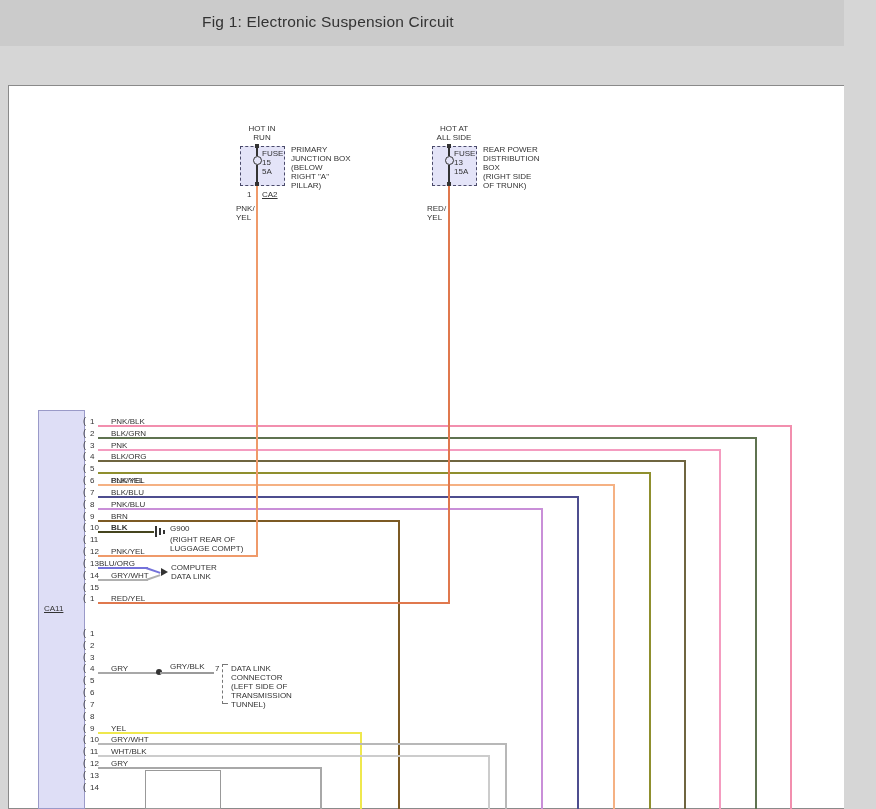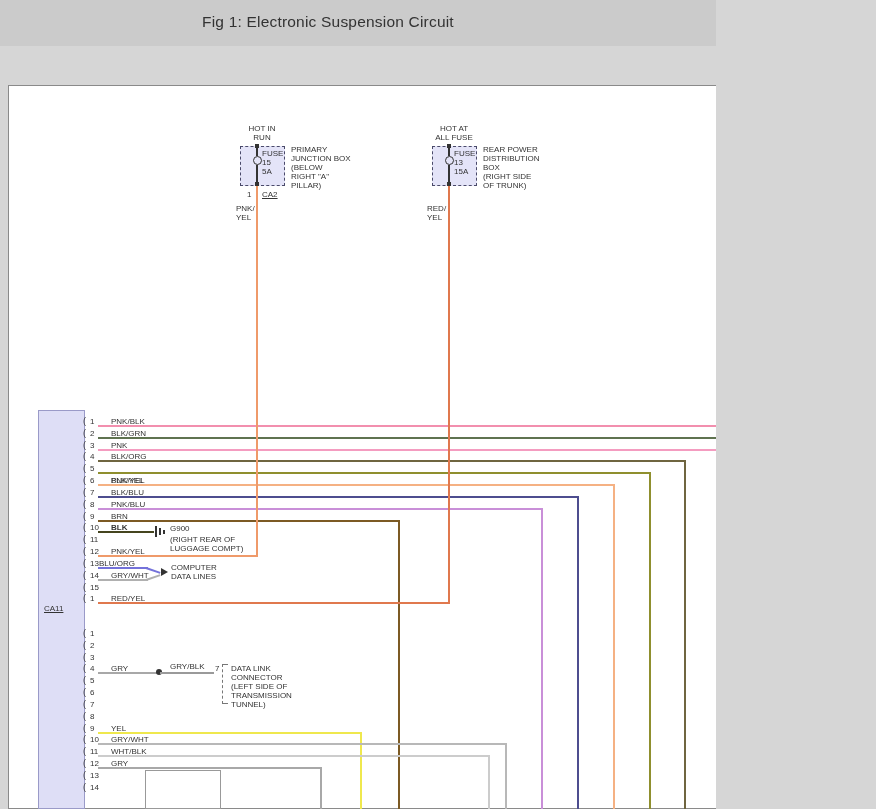--- a/index.html
+++ b/index.html
@@ -1,18 +1,18 @@
 <!DOCTYPE html>
 <html><head>
 <meta charset="utf-8">
 <style>
   * { margin:0; padding:0; box-sizing:border-box; }
   html,body { width:876px; height:809px; overflow:hidden; }
   body { font-family:"Liberation Sans","DejaVu Sans",sans-serif; background:#d6d6d6; }
-  #page { position:relative; width:716px; height:809px; overflow:hidden; }
+  #page { position:relative; width:844px; height:809px; overflow:hidden; }
   .abs { position:absolute; }
   #header { left:0; top:0; width:876px; height:46px; background:#cbcbcb; }
   #title  { left:202px; top:13px; font-size:15.5px; color:#333; letter-spacing:.2px; z-index:3; }
   #frame  { left:8px; top:85px; width:859px; height:724px; background:#fff; border:1px solid #8a8a8a; }
   #connblock { left:38px; top:410px; width:47px; height:399px; background:#dedef6; border:1px solid #9a9ac8; }
   .t8 { font-size:8px; line-height:9px; color:#333; white-space:pre; z-index:3; }
   .ctr { text-align:center; }
   .ul { text-decoration:underline; }
   .fusebox { background:#e4e4f8; border:1px dashed #4a4a6a; }
   .dot { border-radius:50%; }
@@ -36,38 +36,38 @@
 JUNCTION BOX
 (BELOW
 RIGHT "A"
 PILLAR)</div>
   <div class="abs t8" style="left:247px;top:190px">1</div>
   <div class="abs t8 ul" style="left:262px;top:190px">CA2</div>
   <div class="abs t8" style="left:236px;top:204px">PNK/
 YEL</div>
 
   <div class="abs t8 ctr" style="left:424px;top:124px;width:60px">HOT AT
-ALL FUSE</div>
+ALL SIDE</div>
   <div class="abs t8" style="left:454px;top:149px">FUSE
 13
 15A</div>
   <div class="abs t8" style="left:483px;top:145px">REAR POWER
 DISTRIBUTION
 BOX
 (RIGHT SIDE
 OF TRUNK)</div>
   <div class="abs t8" style="left:427px;top:204px">RED/
 YEL</div>
 
   <div class="abs t8 ul" style="left:44px;top:604px">CA11</div>
   <div class="abs t8" style="left:170px;top:524px">G900</div>
   <div class="abs t8" style="left:170px;top:535px">(RIGHT REAR OF
 LUGGAGE COMPT)</div>
   <div class="abs t8" style="left:171px;top:563px">COMPUTER
-DATA LINES</div>
+DATA LINK</div>
   <div class="abs t8" style="left:170px;top:662px">GRY/BLK</div>
   <div class="abs t8" style="left:215px;top:664px">7</div>
   <div class="abs t8" style="left:231px;top:664px">DATA LINK
 CONNECTOR
 (LEFT SIDE OF
 TRANSMISSION
 TUNNEL)</div>
 
 <div class="abs" style="left: 83px; top: 416px; font-size: 9px; line-height: 10px; color: rgb(68, 68, 68); z-index: 3;">(</div>
     <div class="abs t8" style="left: 90px; top: 417px;">1</div>

